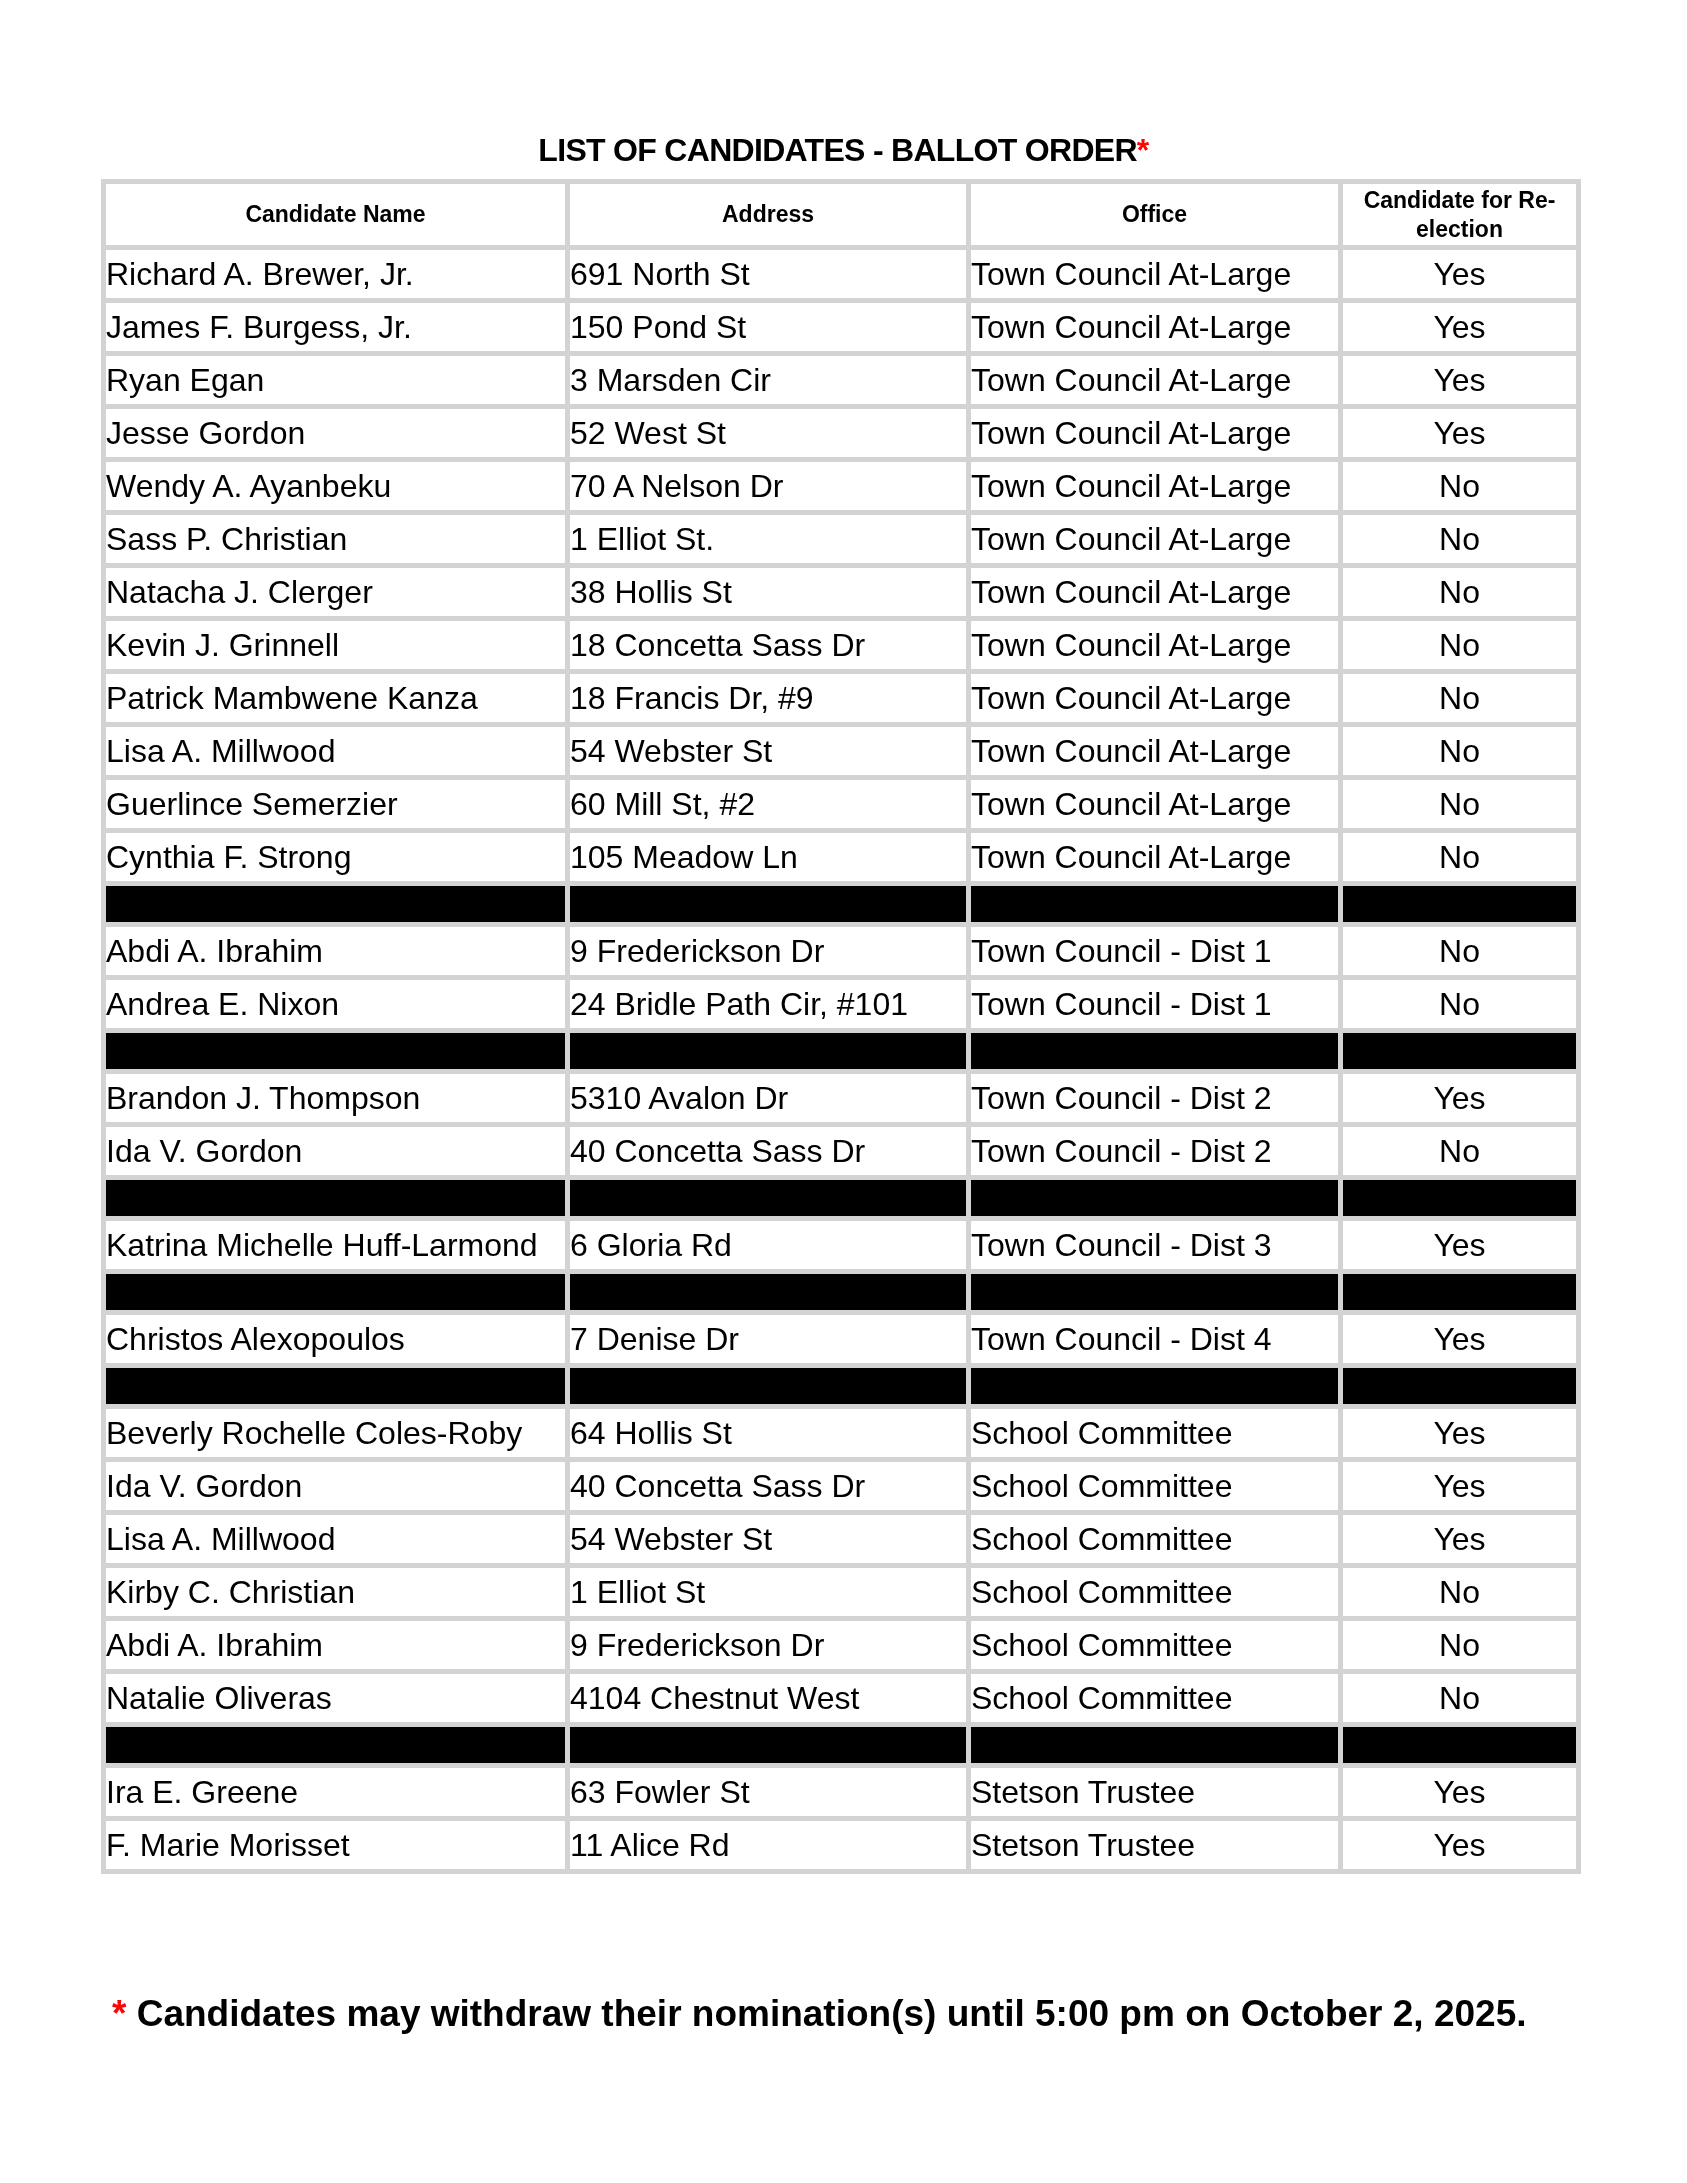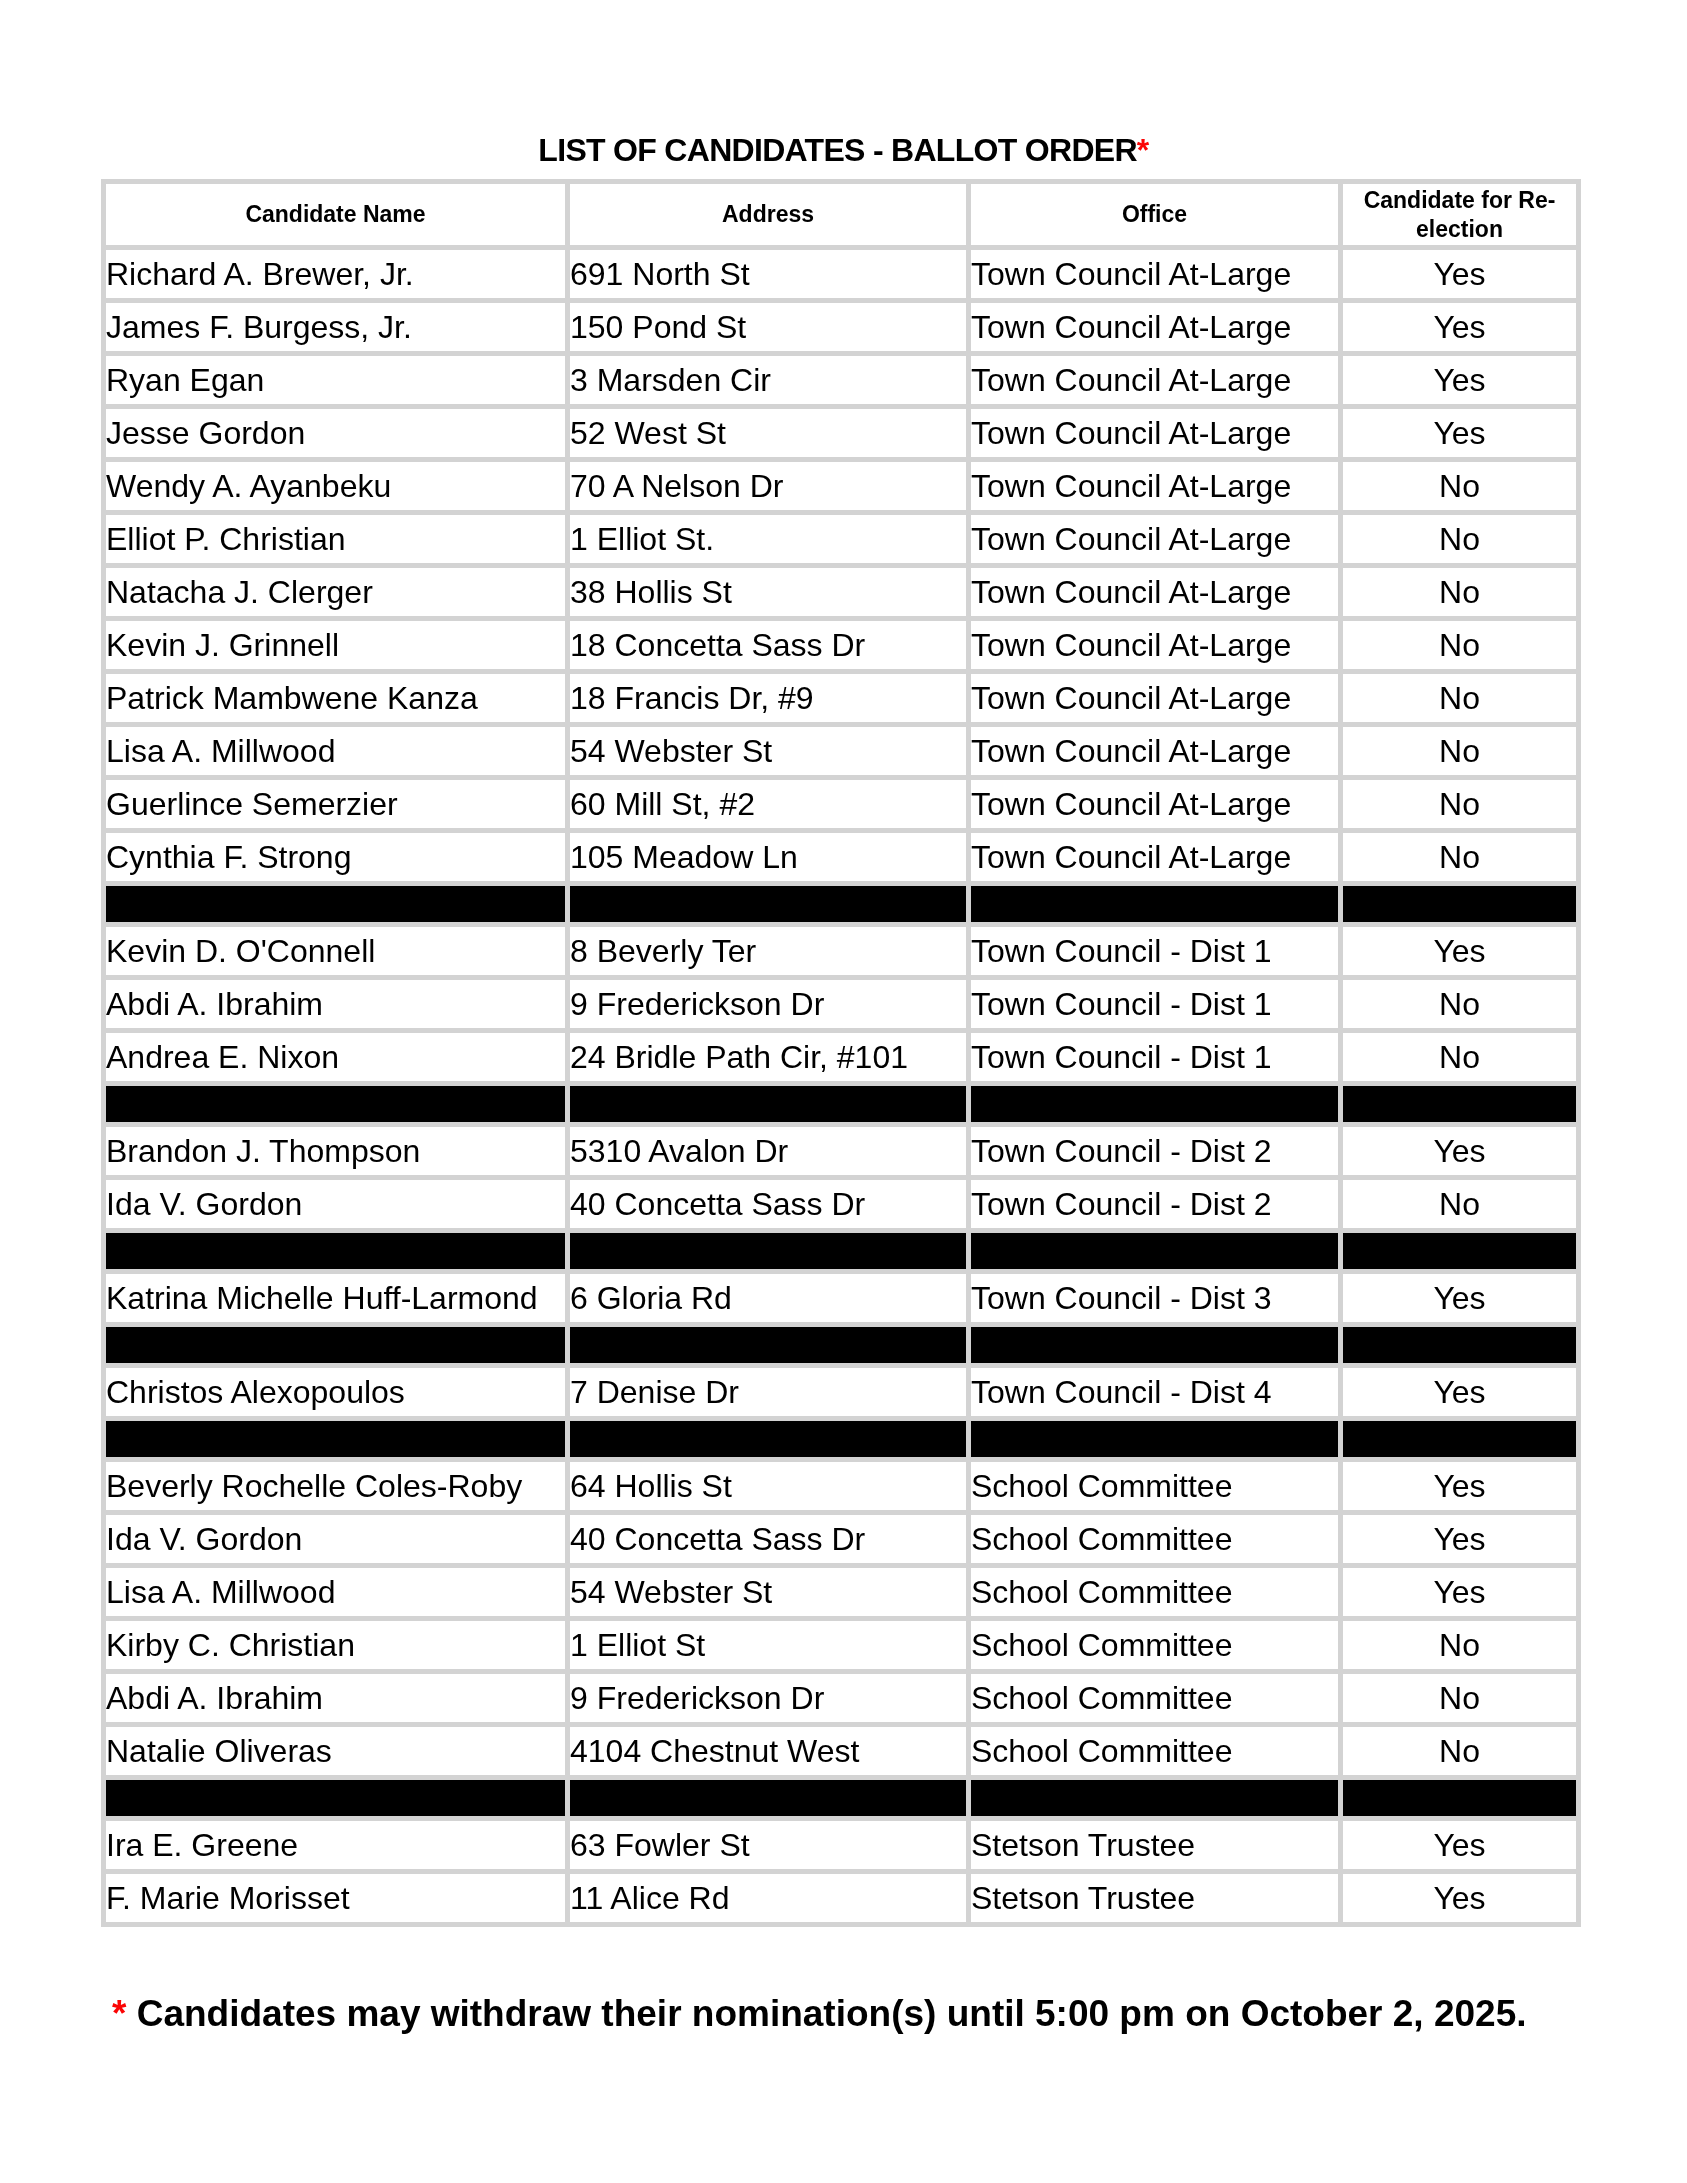--- a/index.html
+++ b/index.html
@@ -127,21 +127,21 @@
         <td class="cell-left">Town Council At-Large</td>
         <td class="cell-center">Yes</td>
       </tr>
       <tr>
         <td class="cell-left">Wendy A. Ayanbeku</td>
         <td class="cell-left">70 A Nelson Dr</td>
         <td class="cell-left">Town Council At-Large</td>
         <td class="cell-center">No</td>
       </tr>
       <tr>
-        <td class="cell-left">Elliot P. Christian</td>
+        <td class="cell-left">Sass P. Christian</td>
         <td class="cell-left">1 Elliot St.</td>
         <td class="cell-left">Town Council At-Large</td>
         <td class="cell-center">No</td>
       </tr>
       <tr>
         <td class="cell-left">Natacha J. Clerger</td>
         <td class="cell-left">38 Hollis St</td>
         <td class="cell-left">Town Council At-Large</td>
         <td class="cell-center">No</td>
       </tr>
@@ -173,26 +173,20 @@
         <td class="cell-left">Cynthia F. Strong</td>
         <td class="cell-left">105 Meadow Ln</td>
         <td class="cell-left">Town Council At-Large</td>
         <td class="cell-center">No</td>
       </tr>
       <tr class="separator">
         <td></td>
         <td></td>
         <td></td>
         <td></td>
-      </tr>
-      <tr>
-        <td class="cell-left">Kevin D. O'Connell</td>
-        <td class="cell-left">8 Beverly Ter</td>
-        <td class="cell-left">Town Council - Dist 1</td>
-        <td class="cell-center">Yes</td>
       </tr>
       <tr>
         <td class="cell-left">Abdi A. Ibrahim</td>
         <td class="cell-left">9 Frederickson Dr</td>
         <td class="cell-left">Town Council - Dist 1</td>
         <td class="cell-center">No</td>
       </tr>
       <tr>
         <td class="cell-left">Andrea E. Nixon</td>
         <td class="cell-left">24 Bridle Path Cir, #101</td>

